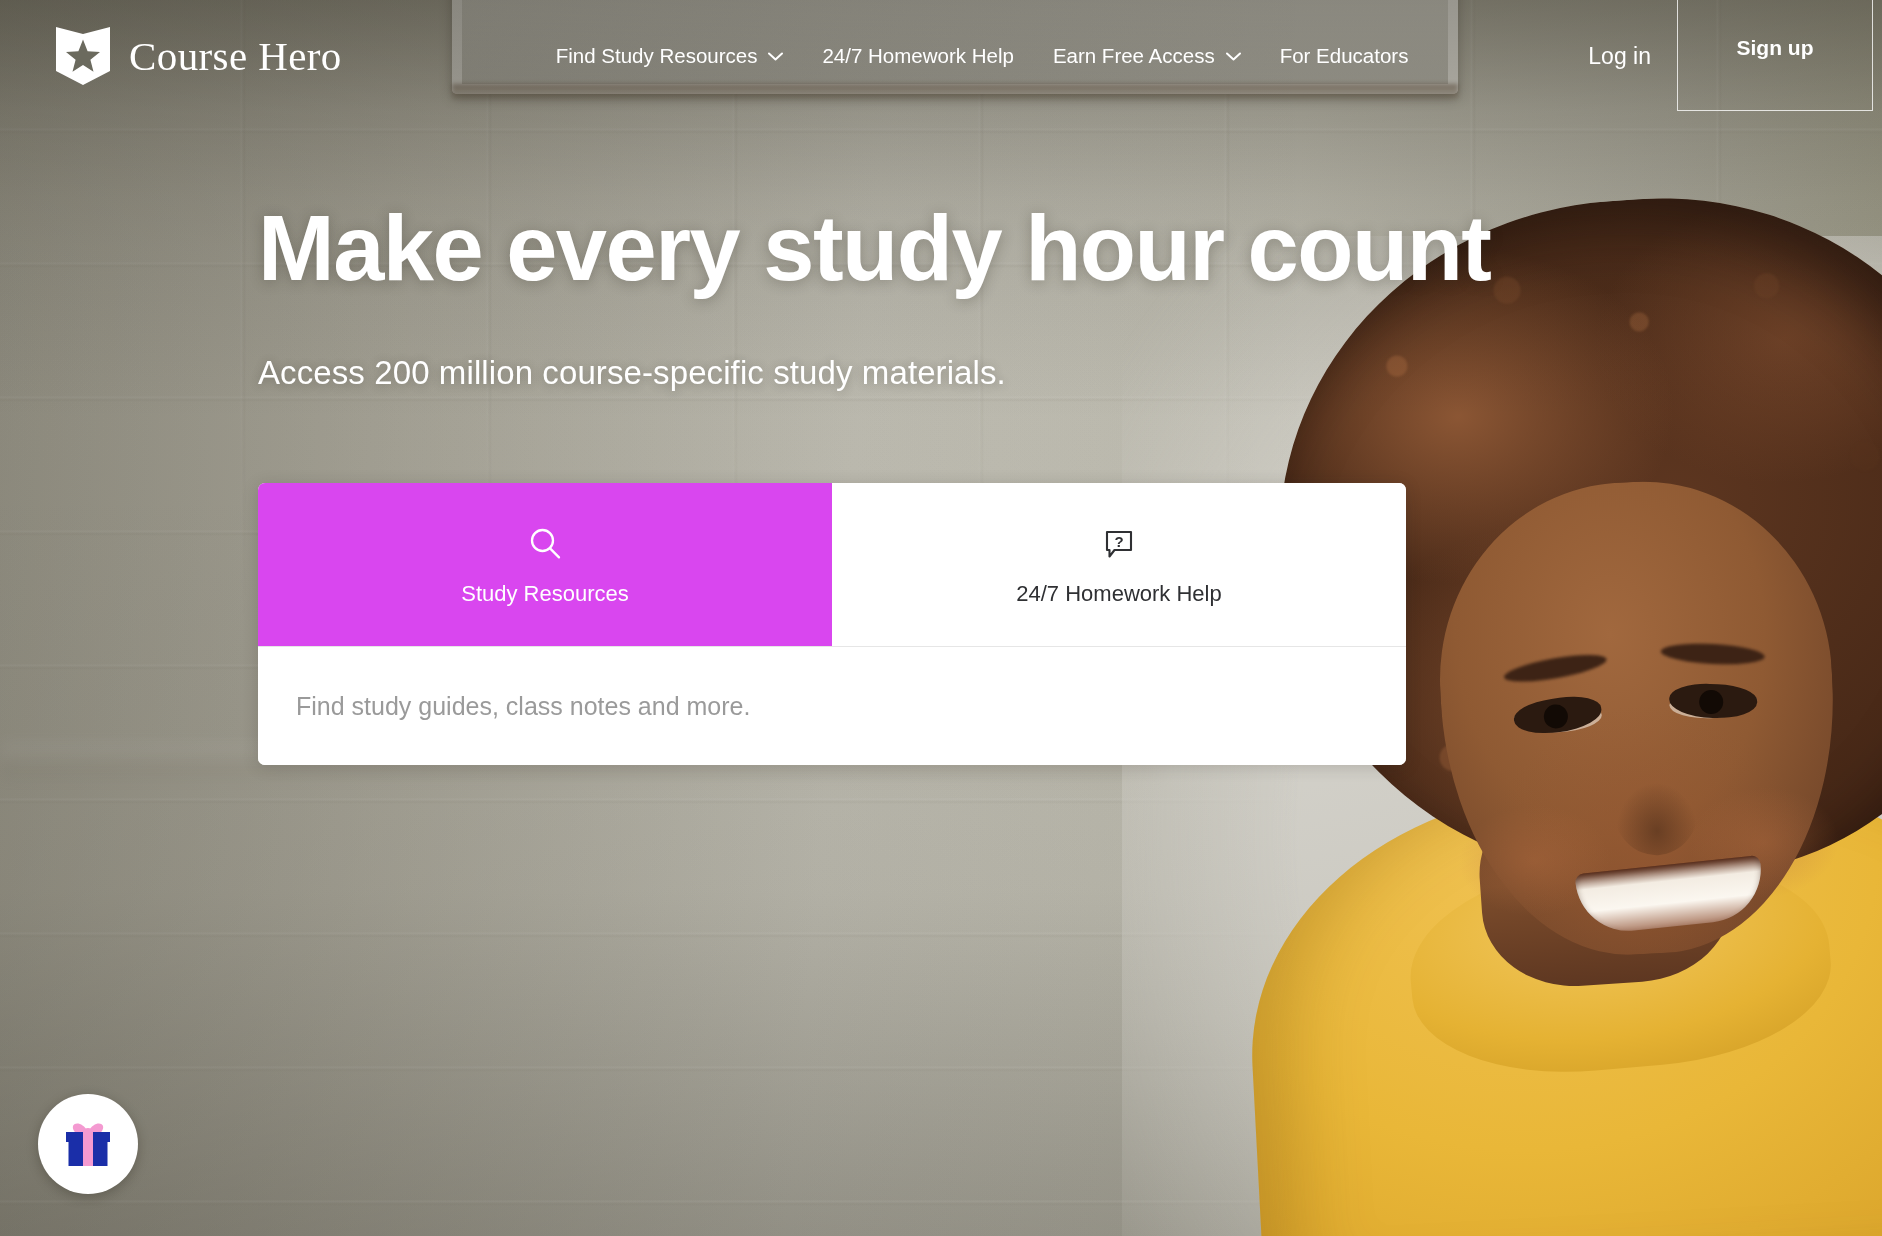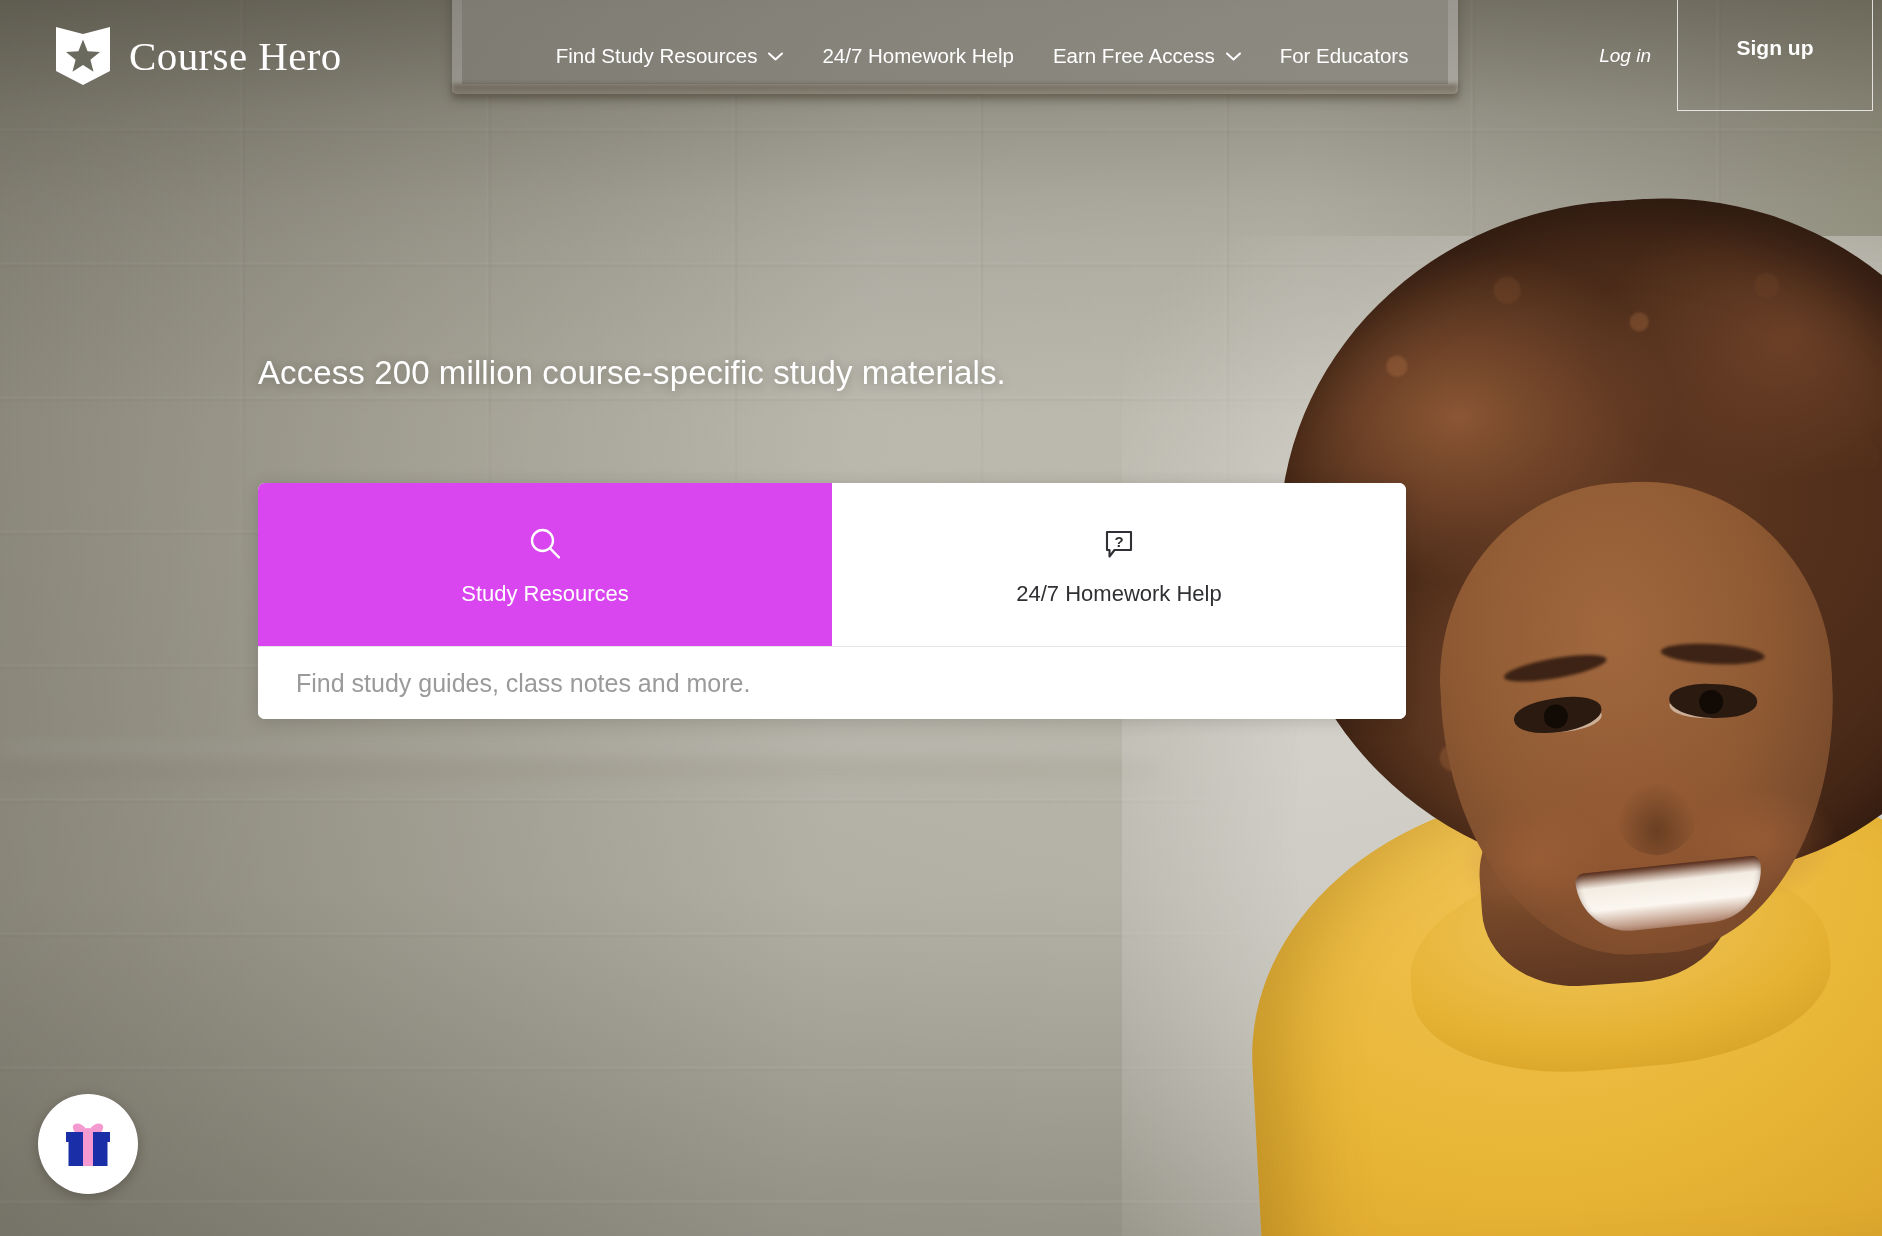--- a/index.html
+++ b/index.html
@@ -258,25 +258,24 @@
 
   .header-right {
     display: flex;
     align-items: center;
     margin-left: auto;
     gap: 0;
     padding-right: 0;
   }
   .login-link {
     color: #fff;
-    font-size: 19px;
+    font-size: 23px;
     text-decoration: none;
     padding: 0 26px;
     white-space: nowrap;
-    font-style: italic;
   }
   .signup-btn {
     width: 196px;
     height: 126px;
     margin-top: -16px;
     border: 1.5px solid rgba(255,255,255,0.78);
     background: transparent;
     color: #ffffff;
     font-family: "Liberation Sans", sans-serif;
     font-size: 21px;
@@ -348,21 +347,21 @@
   .tab.active {
     background: #d946ef;
     color: #ffffff;
     border-right: none;
     justify-content: center;
   }
   .tab-icon { display: block; height: 38px; }
   .tab-label { line-height: 1; }
 
   .search-row {
-    height: 73px;
+    height: 119px;
     border-top: 1px solid #e6e6e6;
     display: flex;
     align-items: center;
     padding: 0 38px;
     background: #fff;
   }
   .search-input {
     width: 100%;
     border: none;
     outline: none;
@@ -472,20 +471,21 @@
 
   <div class="header-right">
     <a class="login-link" href="#">Log in</a>
     <button class="signup-btn">Sign up</button>
   </div>
 
 </header>
 
 <section class="hero">
 
+  <h1 class="hero-title">Make every study hour count</h1>
   <p class="hero-sub">Access 200 million course-specific study materials.</p>
 
   <div class="search-card">
 
     <div class="tabs">
 
       <button class="tab active">
         <span class="tab-icon">
           <svg width="38" height="38" viewBox="0 0 38 38" fill="none" aria-hidden="true">
             <circle cx="16.5" cy="15.5" r="10.5" stroke="#ffffff" stroke-width="2.3"></circle>

